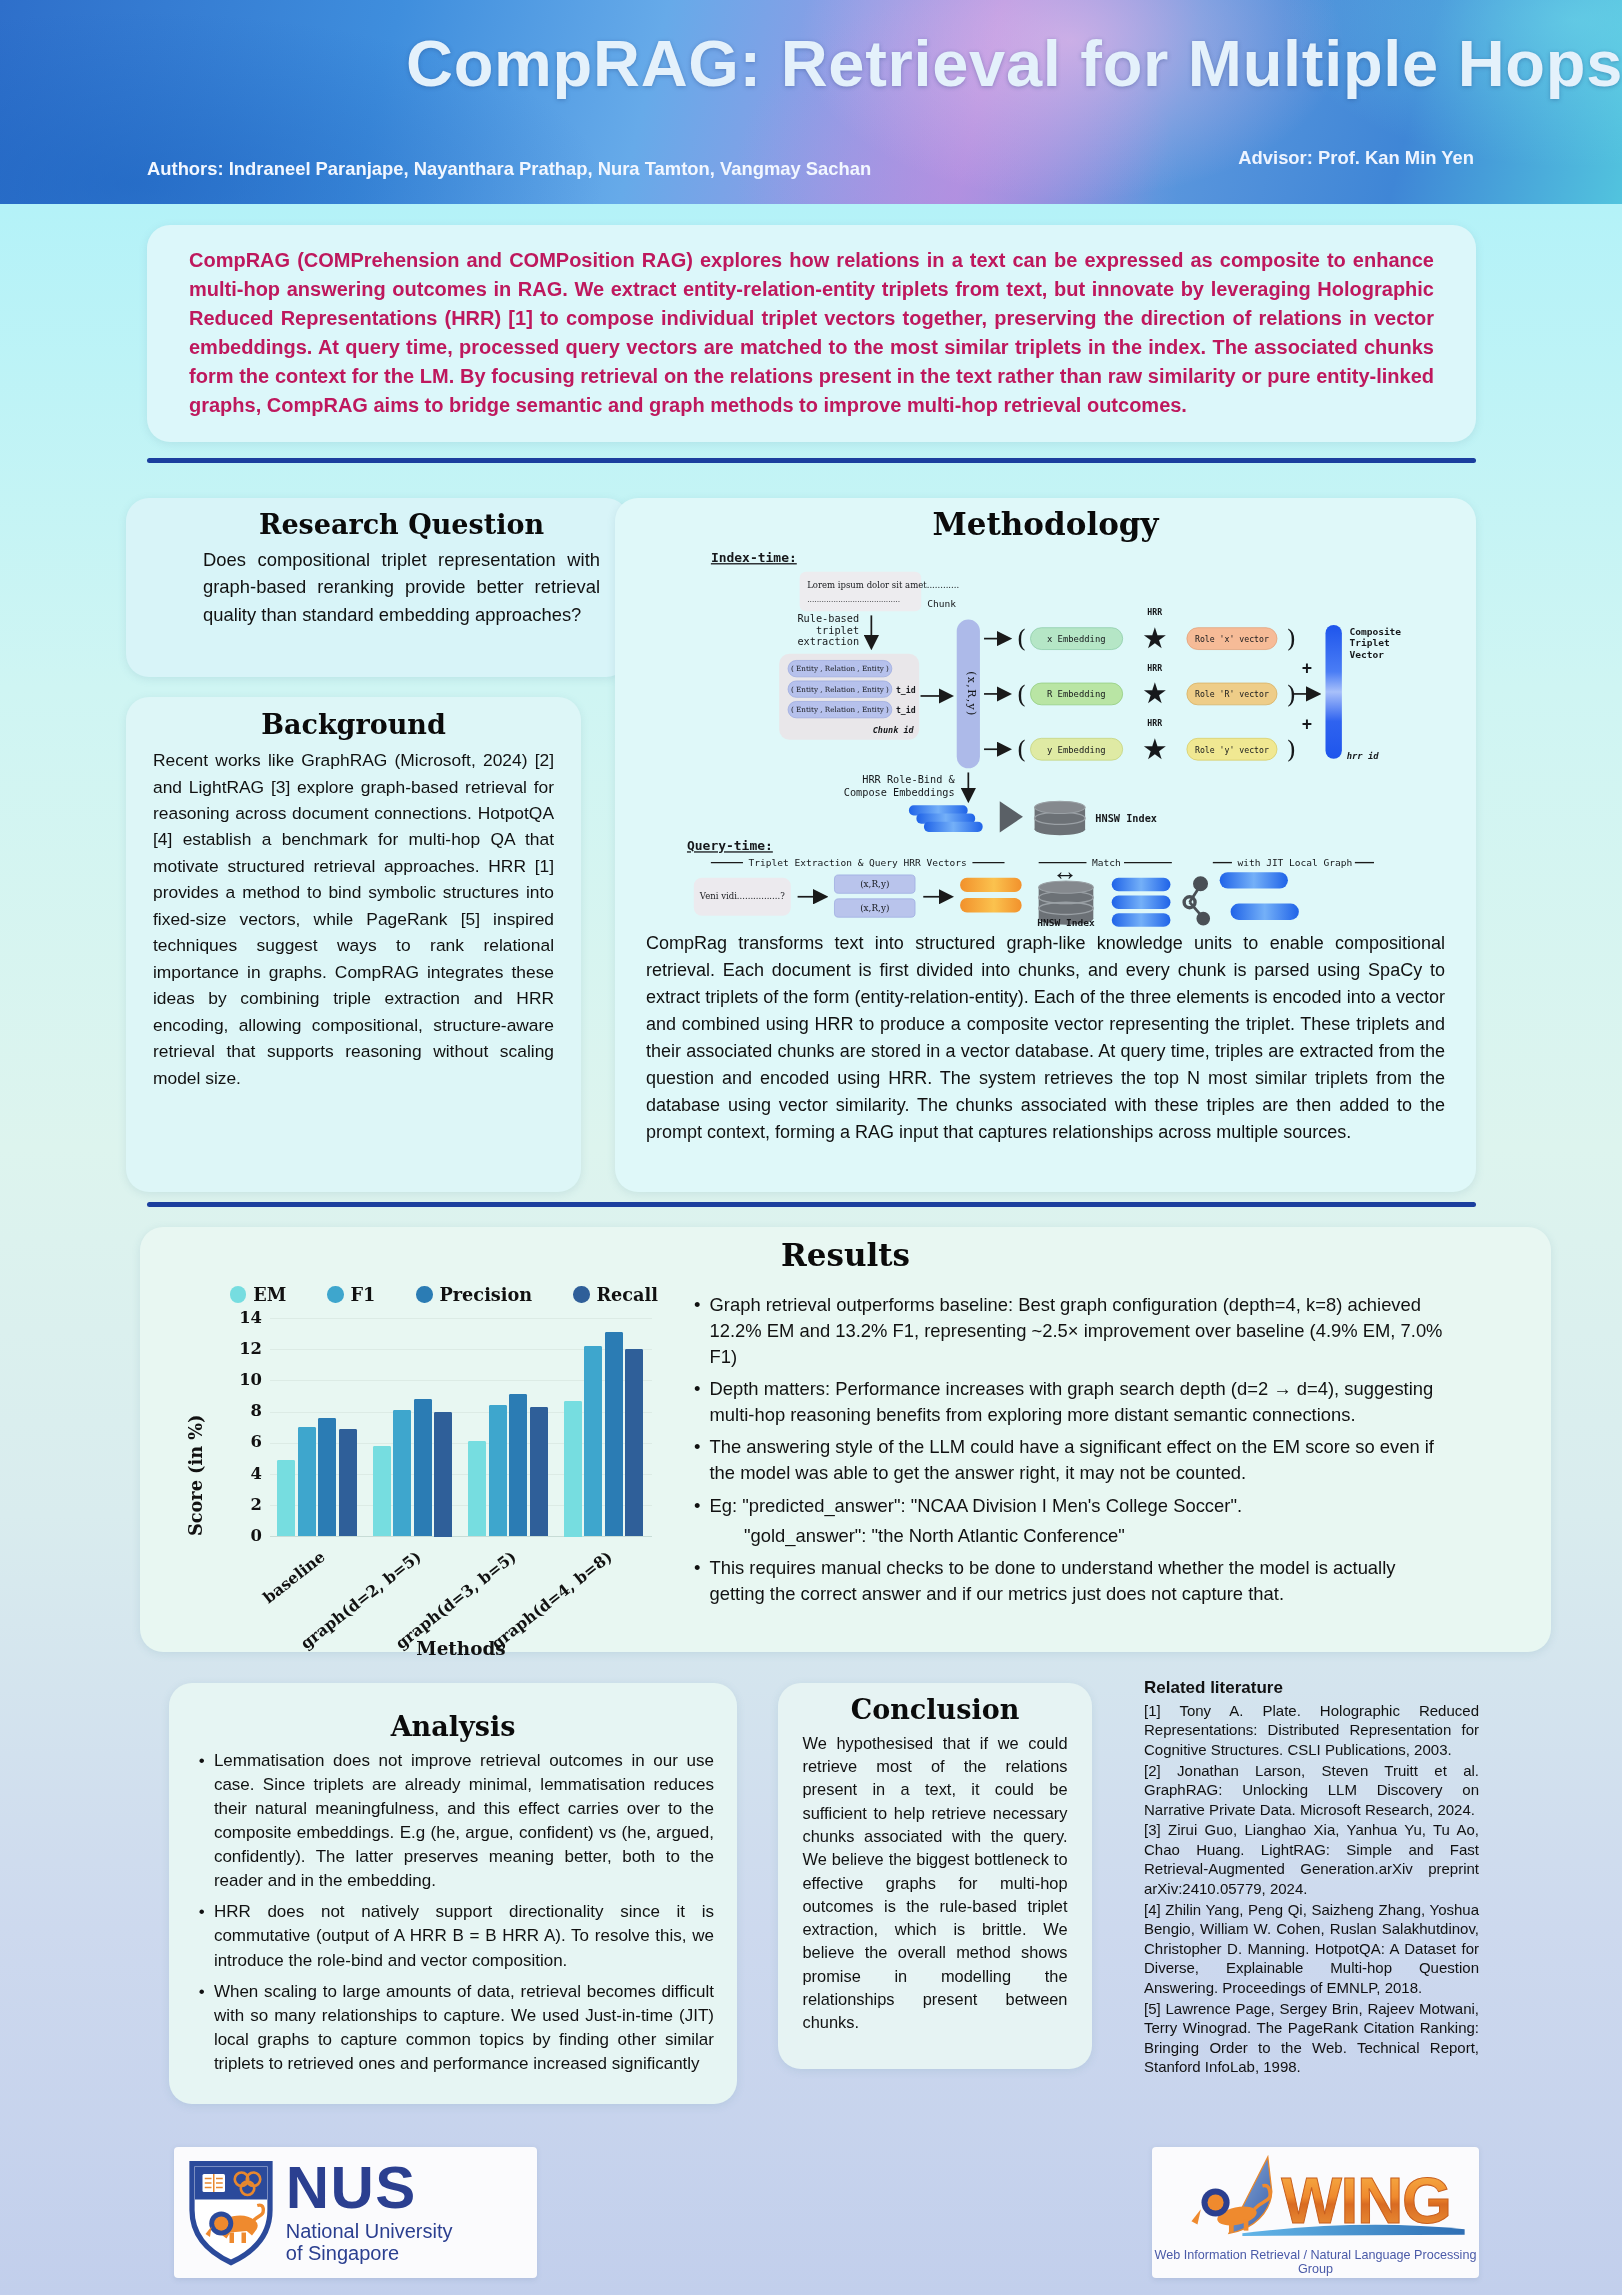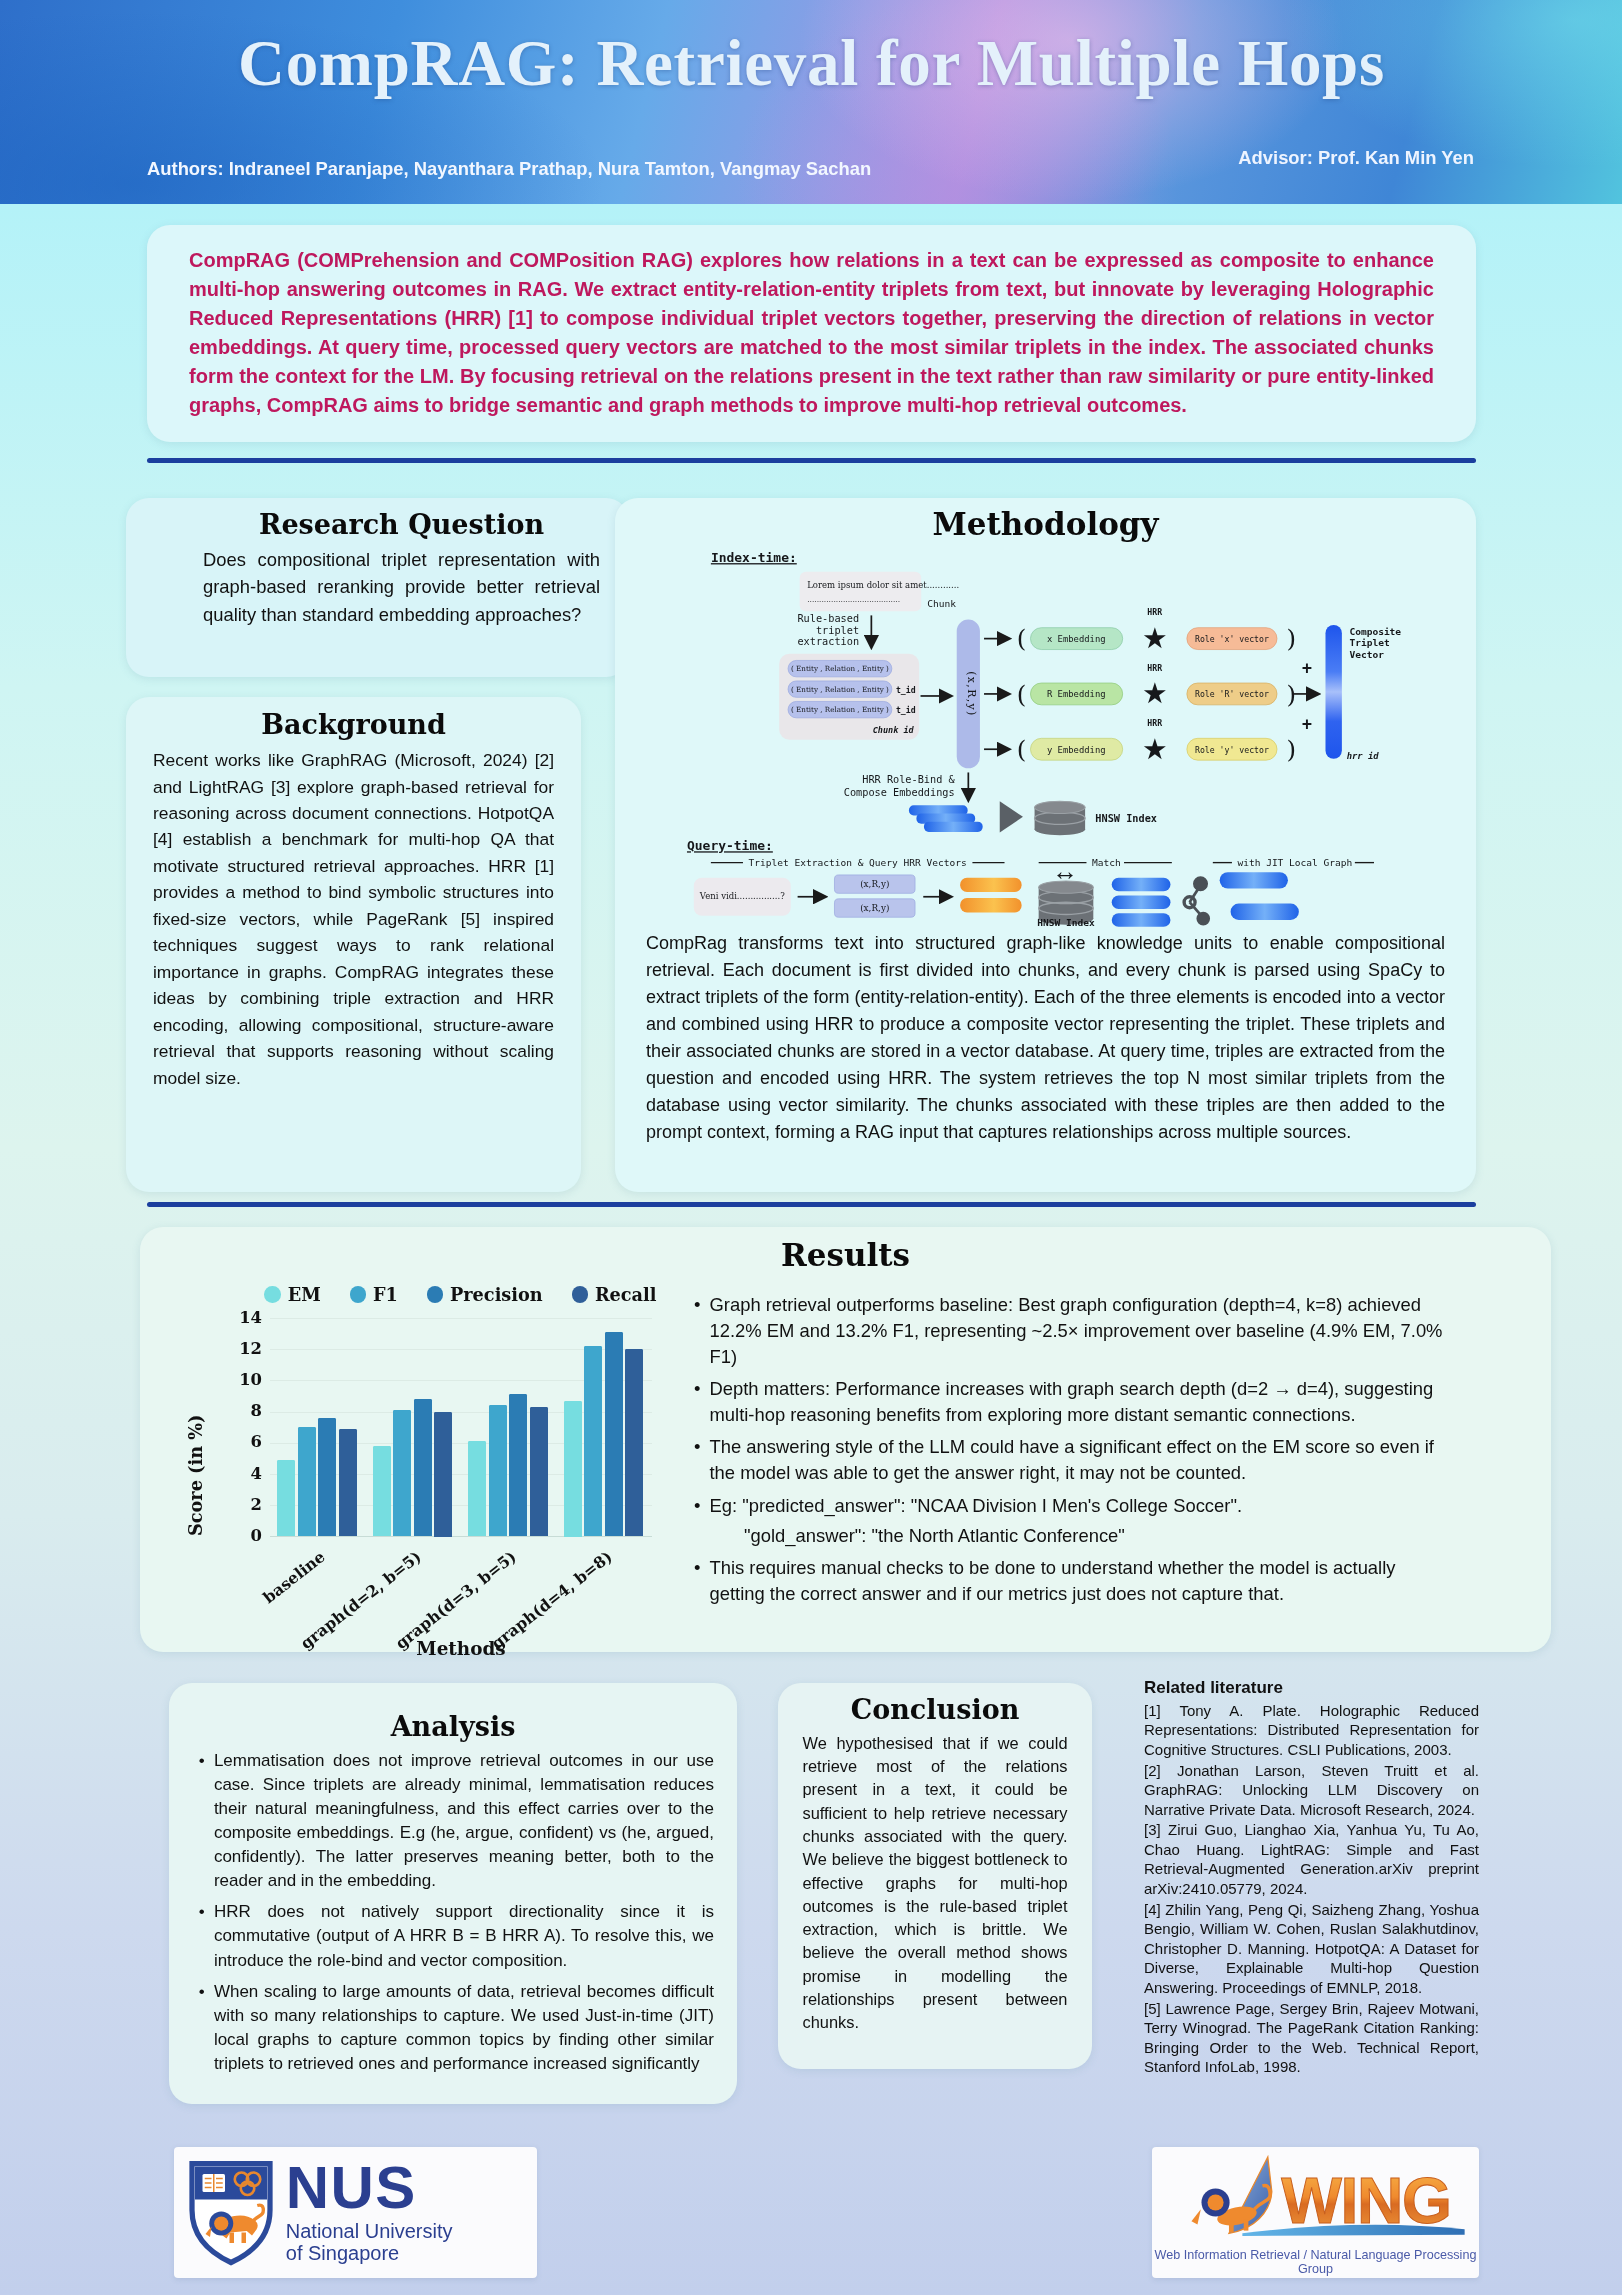--- a/index.html
+++ b/index.html
@@ -12,22 +12,22 @@
   .header{
     position:absolute;left:0;top:0;width:1623px;height:204px;
     background:
       radial-gradient(ellipse 28% 130% at 66% 20%,rgba(236,190,235,.65),transparent 60%),
       radial-gradient(ellipse 22% 140% at 59% 85%,rgba(186,146,226,.55),transparent 62%),
       radial-gradient(ellipse 45% 130% at 8% 90%,rgba(26,96,190,.55),transparent 65%),
       radial-gradient(ellipse 30% 120% at 97% 10%,rgba(120,230,238,.5),transparent 60%),
       linear-gradient(104deg,#2e6fca 0%,#3f8edd 24%,#66aae9 40%,#8f9ce5 52%,#a98fdf 60%,#5a96dd 72%,#3f86d6 86%,#52c4de 100%);
   }
   .poster-title{
-    position:absolute;left:0;top:26px;width:100%;text-align:center;
-    font-family:Liberation Serif, serif;font-weight:600;font-size:65px;letter-spacing:0.7px;
+    position:absolute;left:0;top:26px;width:100%;text-align:right;
+    font-family:Liberation Sans, sans-serif;font-weight:600;font-size:65px;letter-spacing:0.7px;
     color:#e4f1fb;text-shadow:0 1.4px 4.1px rgba(30,60,120,.35);
   }
   .authors{position:absolute;left:147px;bottom:24.5px;font-size:18.4px;font-weight:700;color:#f2f7ff;}
   .advisor{position:absolute;right:149px;bottom:35px;font-size:18.4px;font-weight:700;color:#eef4ff;}
   
   .box{position:absolute;border-radius:23px;box-shadow:0 2px 8.2px rgba(90,140,160,.16);}
   .sec-title{font-family:"DejaVu Serif",serif;font-weight:700;text-align:center;color:#0b0b0b;}
   .divider{position:absolute;left:147px;width:1329px;height:4.8px;background:#1b3f9e;border-radius:2.7px;}
   
   .abstract{left:147px;top:225px;width:1329px;height:217px;background:#dcf7fa;}
@@ -41,21 +41,21 @@
   .bgbox .txt{margin:6.8px 27px 0;font-size:17.4px;line-height:1.52;text-align:justify;}
   
   .meth{left:615px;top:498px;width:861px;height:694px;background:#dff8f9;}
   .meth .sec-title{margin-top:8.2px;font-size:31px;}
   .meth-diagram{position:absolute;left:31px;top:53px;width:799px;height:376px;}
   .meth-text{position:absolute;left:31px;top:432px;width:799px;font-size:18px;line-height:1.5;text-align:justify;}
   
   .results{left:140px;top:1227px;width:1411px;height:425px;background:#e8f7f2;}
   .results .sec-title{margin-top:9.5px;font-size:31px;}
   .chart{position:absolute;left:41px;top:57px;width:493px;height:361px;}
-  .legend{position:absolute;left:82px;top:0;width:395px;display:flex;justify-content:center;gap:29px;}
+  .legend{position:absolute;left:82px;top:0;width:395px;display:flex;justify-content:flex-end;gap:41px;}
   .legend-item{display:flex;align-items:center;gap:6.8px;font-family:"DejaVu Serif",serif;font-weight:700;font-size:17.7px;}
   .legend-dot{width:16.4px;height:16.4px;border-radius:50%;}
   .gridline{position:absolute;height:1.4px;background:#dcebe5;}
   .axisline{position:absolute;height:1.4px;background:#c7dcd6;}
   .ytick{position:absolute;width:48px;text-align:right;font-family:"DejaVu Serif",serif;font-weight:700;font-size:16.4px;}
   .bar{position:absolute;border-radius:1.4px 1.4px 0 0;}
   .ylab{position:absolute;left:4.1px;display:flex;align-items:center;writing-mode:vertical-rl;transform:rotate(180deg);
         font-family:"DejaVu Serif",serif;font-weight:700;font-size:17.7px;}
   .xlab{position:absolute;text-align:center;font-family:"DejaVu Serif",serif;font-weight:700;font-size:18.4px;}
   .catlab{position:absolute;width:150px;text-align:right;font-family:"DejaVu Serif",serif;font-weight:700;font-size:15.7px;

